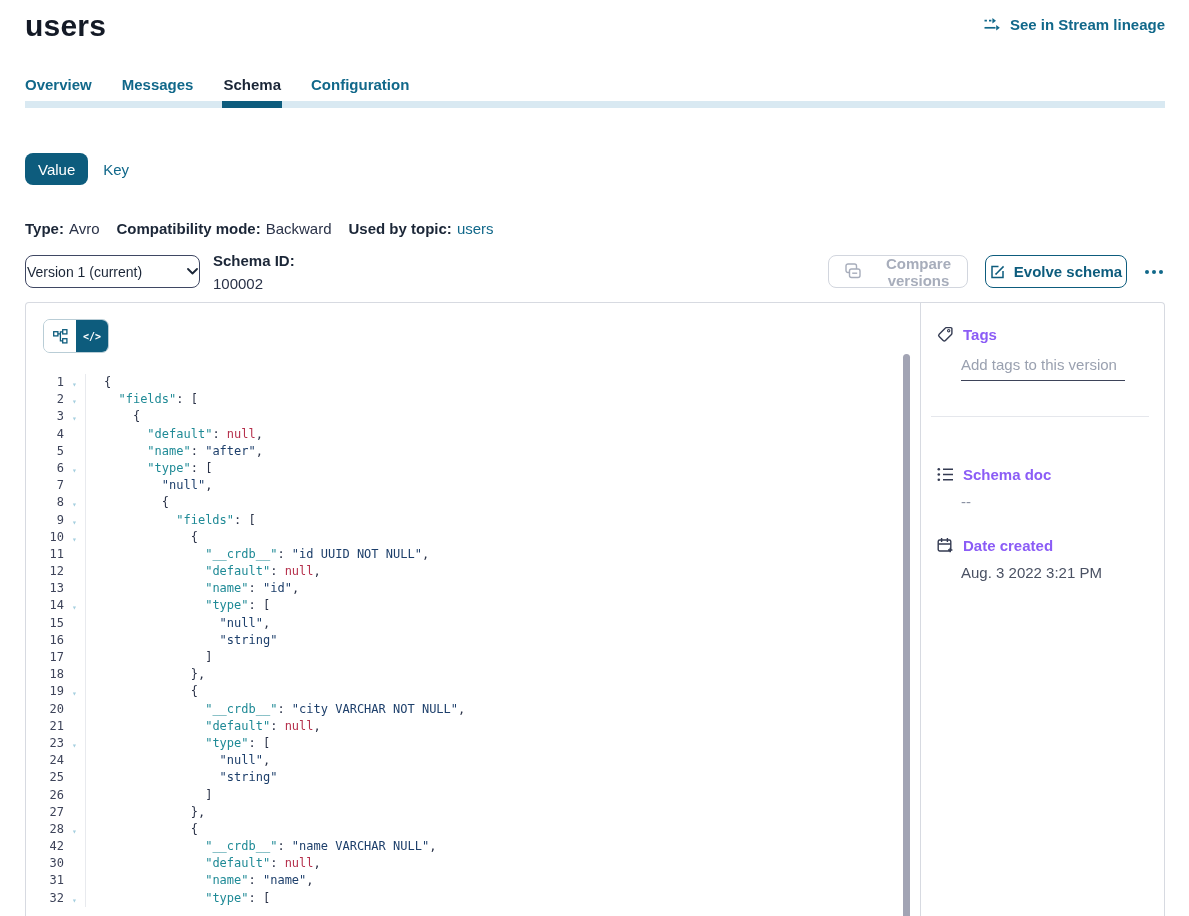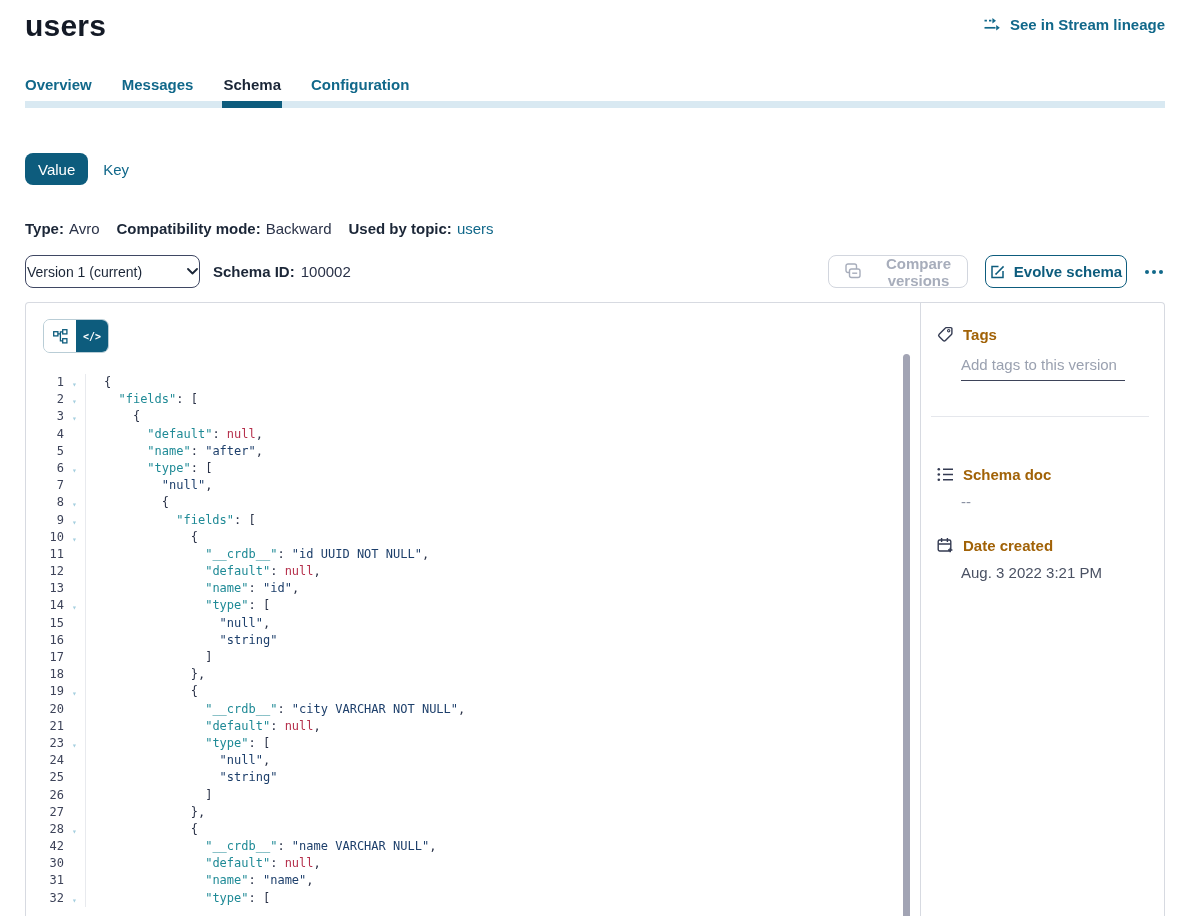--- a/index.html
+++ b/index.html
@@ -39,21 +39,21 @@
   .meta-label { font-weight:700; color:#1b2637; }
   .meta-value { color:#2a3248; }
   .meta-link { color:#11688a; cursor:pointer; }
 
   
   .version-row { position:absolute; top:255px; left:25px; width:1140px; height:33px;
                  display:flex; align-items:center; }
   .select { width:175px; height:33px; border:1.4px solid #3f4763; border-radius:8px;
             display:flex; align-items:center; justify-content:space-between;
             padding:0 1px; font-size:14px; color:#1b2637; background:#fff; cursor:pointer; }
-  .schema-id { margin-left:13px; display:flex; gap:6px; font-size:15px; }
+  .schema-id { margin-left:13px; display:flex; gap:6px; font-size:15px;flex-direction:column; }
   .flex-spacer { flex:1; }
   .btn { height:33px; border-radius:8px; background:#fff; display:flex; align-items:center;
          justify-content:center; gap:8px; font-size:15px; font-weight:600; cursor:pointer;
          font-family:"Liberation Sans",sans-serif; }
   .btn-compare { width:140px; border:1px solid #d2d6de; color:#a7adbb; cursor:default;padding-left:16px; }
   .btn-evolve  { width:142px; border:1px solid #0d5c7d; color:#0d5c7d; margin-left:17px; }
   .more-btn { margin-left:16px; width:22px; display:flex; gap:3px; justify-content:center;
               background:none; border:none; cursor:pointer; align-items:center; height:20px; }
   .more-btn i { width:4px; height:4px; border-radius:50%; background:#11688a; }
 
@@ -80,21 +80,21 @@
   .tk-s { color:#1d3f6b; }
   .tk-n { color:#b5304c; }
   .tk-p { color:#2a3248; }
 
   .scrollbar { position:absolute; top:51px; right:10px; width:7px; bottom:0;
                background:#a2a4b4; border-radius:4px 4px 0 0; cursor:pointer; }
 
   
   .sidebar { flex:1; border-left:1px solid #d7dae1; }
   .side-head { display:flex; align-items:center; gap:9px; margin:0 16px; }
-  .side-head .ttl { font-size:15px; font-weight:700; color:#a16207; }
+  .side-head .ttl { font-size:15px; font-weight:700; color:#8b5cf6; }
   .tags-head { margin-top:23px; }
   .tags-input-wrap { margin:13px 39px 0 40px; }
   .tags-input { width:100%; border:none; border-bottom:1px solid #3d4359; outline:none;
                 font-size:15px; color:#1b2637; padding:0 0 7px;
                 font-family:"Liberation Sans",sans-serif; }
   .tags-input::placeholder { color:#9aa1b0; }
   .side-divider { height:1px; background:#e5e7ec; margin:35px 15px 0 10px; }
   .doc-head { margin-top:49px; }
   .side-value { margin:10px 16px 0 40px; font-size:15px; color:#4a5163; }
   .side-value.muted { color:#8b92a3; }

